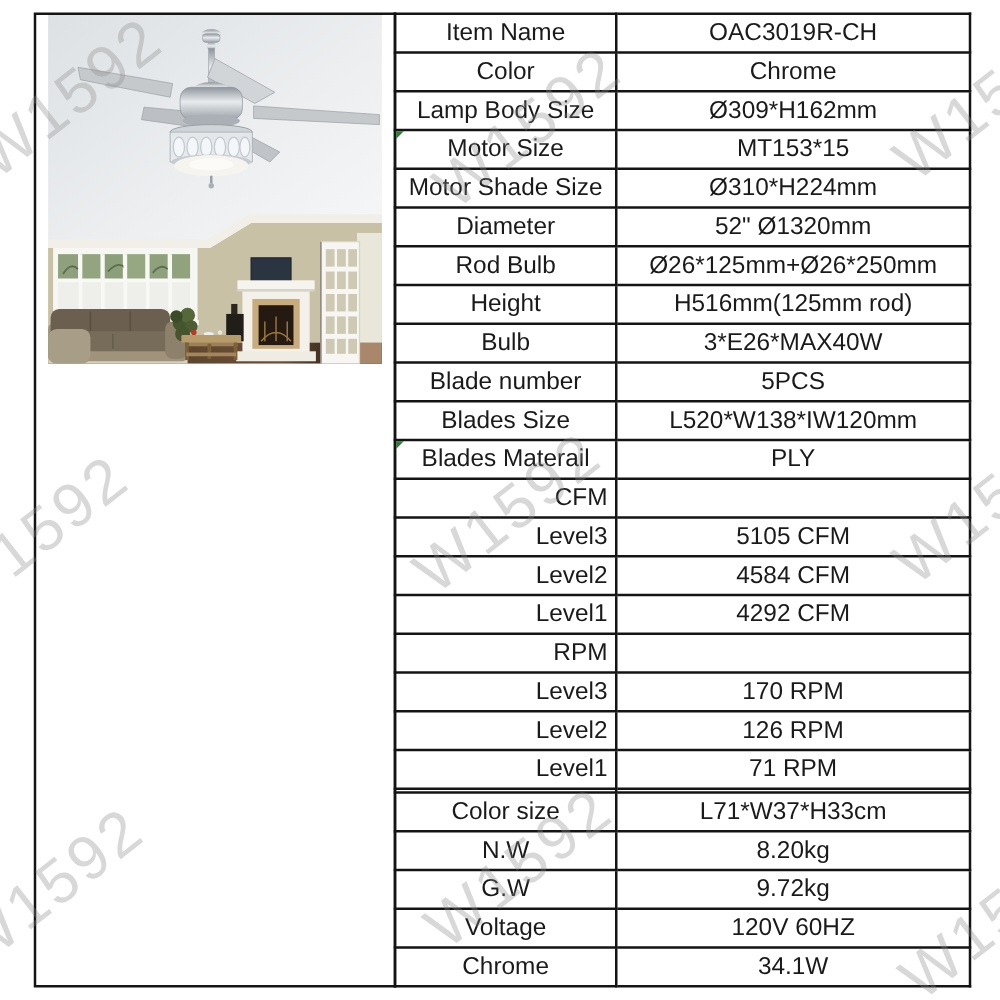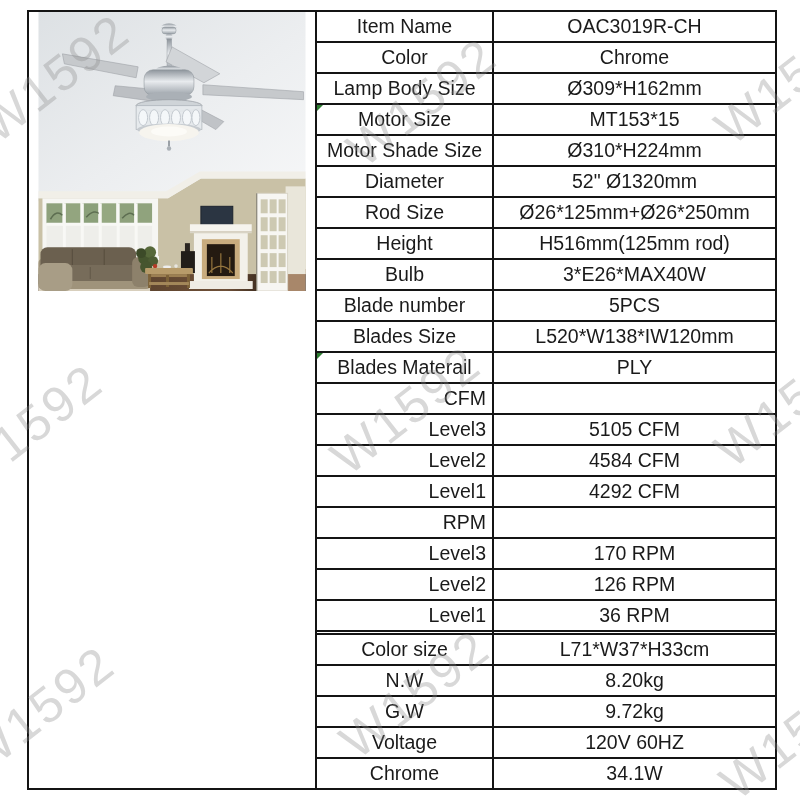--- a/index.html
+++ b/index.html
@@ -257,21 +257,21 @@
           <td class="left">
             
             <span>Diameter</span>
           </td>
           <td>52" Ø1320mm</td>
         </tr>
 
         <tr>
           <td class="left">
             
-            <span>Rod Size</span>
+            <span>Rod Bulb</span>
           </td>
           <td>Ø26*125mm+Ø26*250mm</td>
         </tr>
 
         <tr>
           <td class="left">
             
             <span>Height</span>
           </td>
           <td>H516mm(125mm rod)</td>
@@ -364,21 +364,21 @@
             <span>Level2</span>
           </td>
           <td>126 RPM</td>
         </tr>
 
         <tr>
           <td class="center">
             
             <span>Level1</span>
           </td>
-          <td>36 RPM</td>
+          <td>71 RPM</td>
         </tr>
 
         <tr>
           <td class="left">
             
             <span></span>
           </td>
           <td></td>
         </tr>
 

